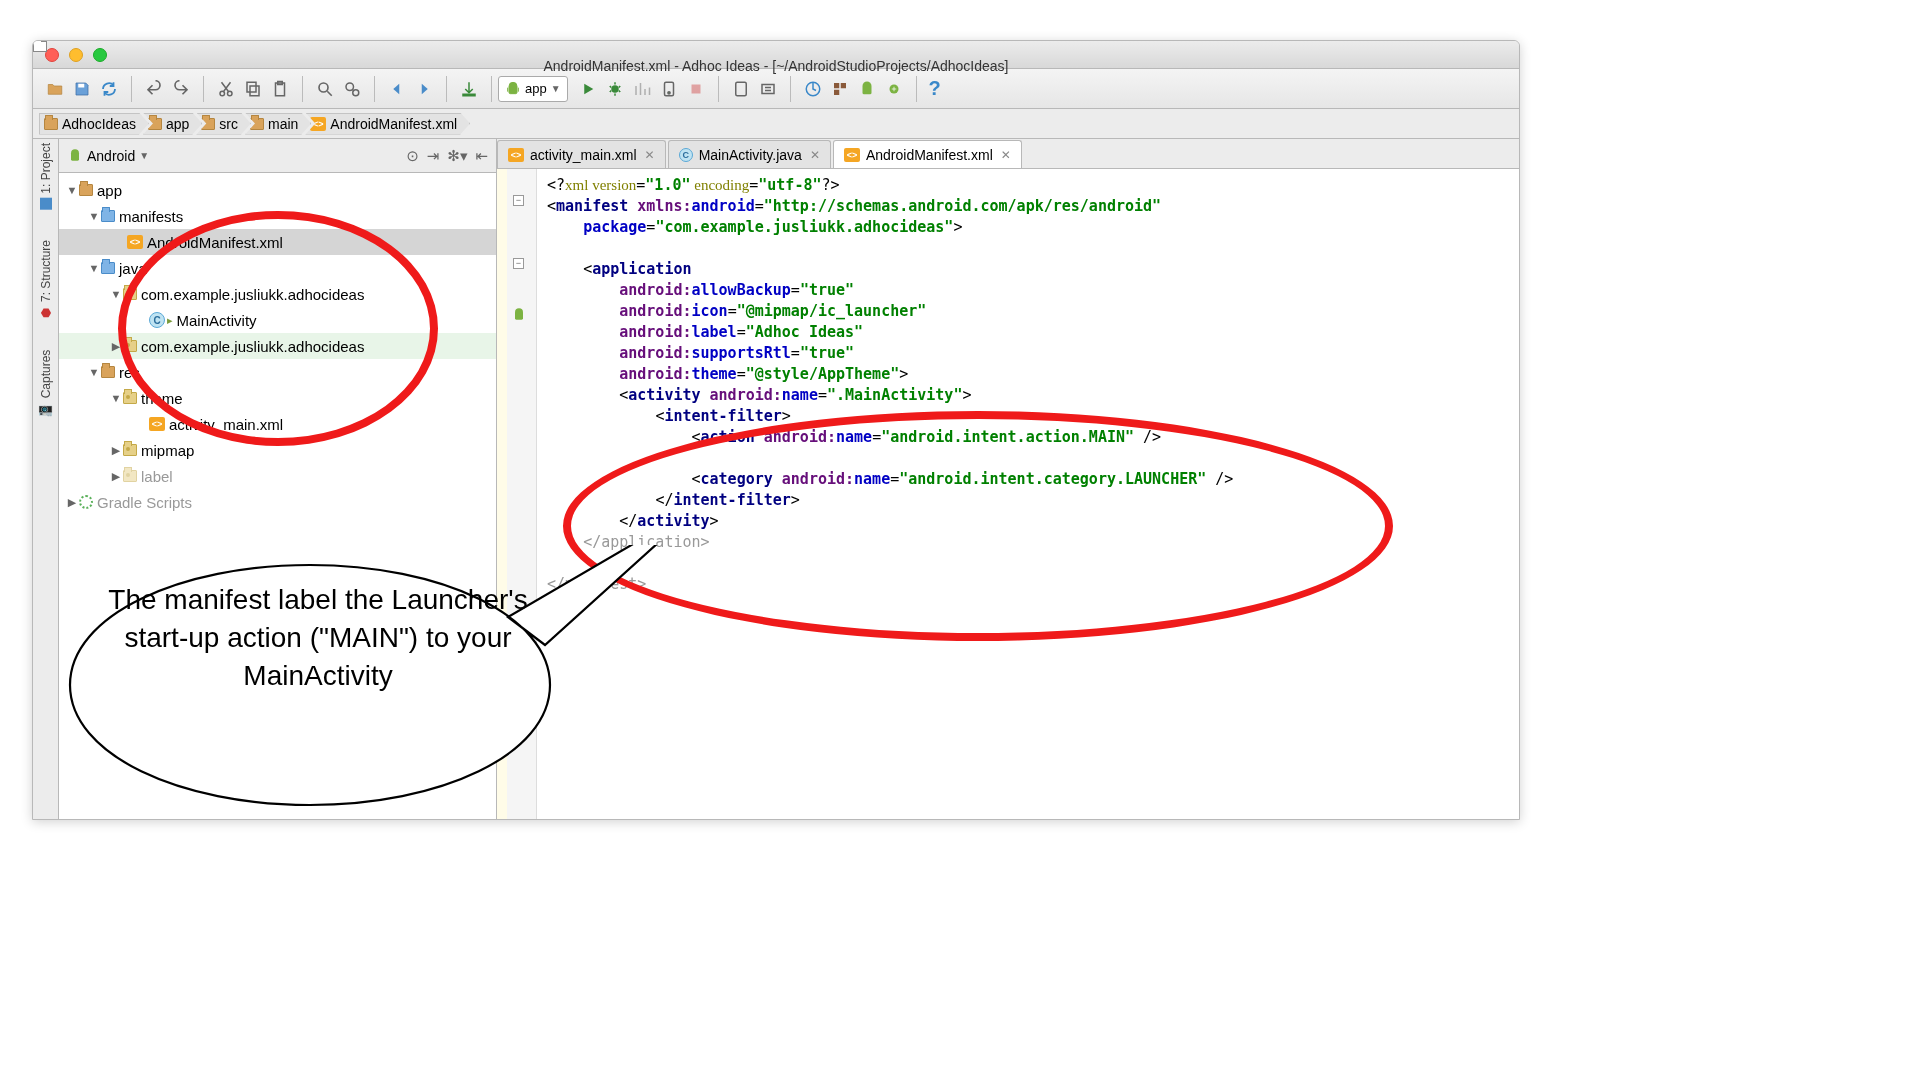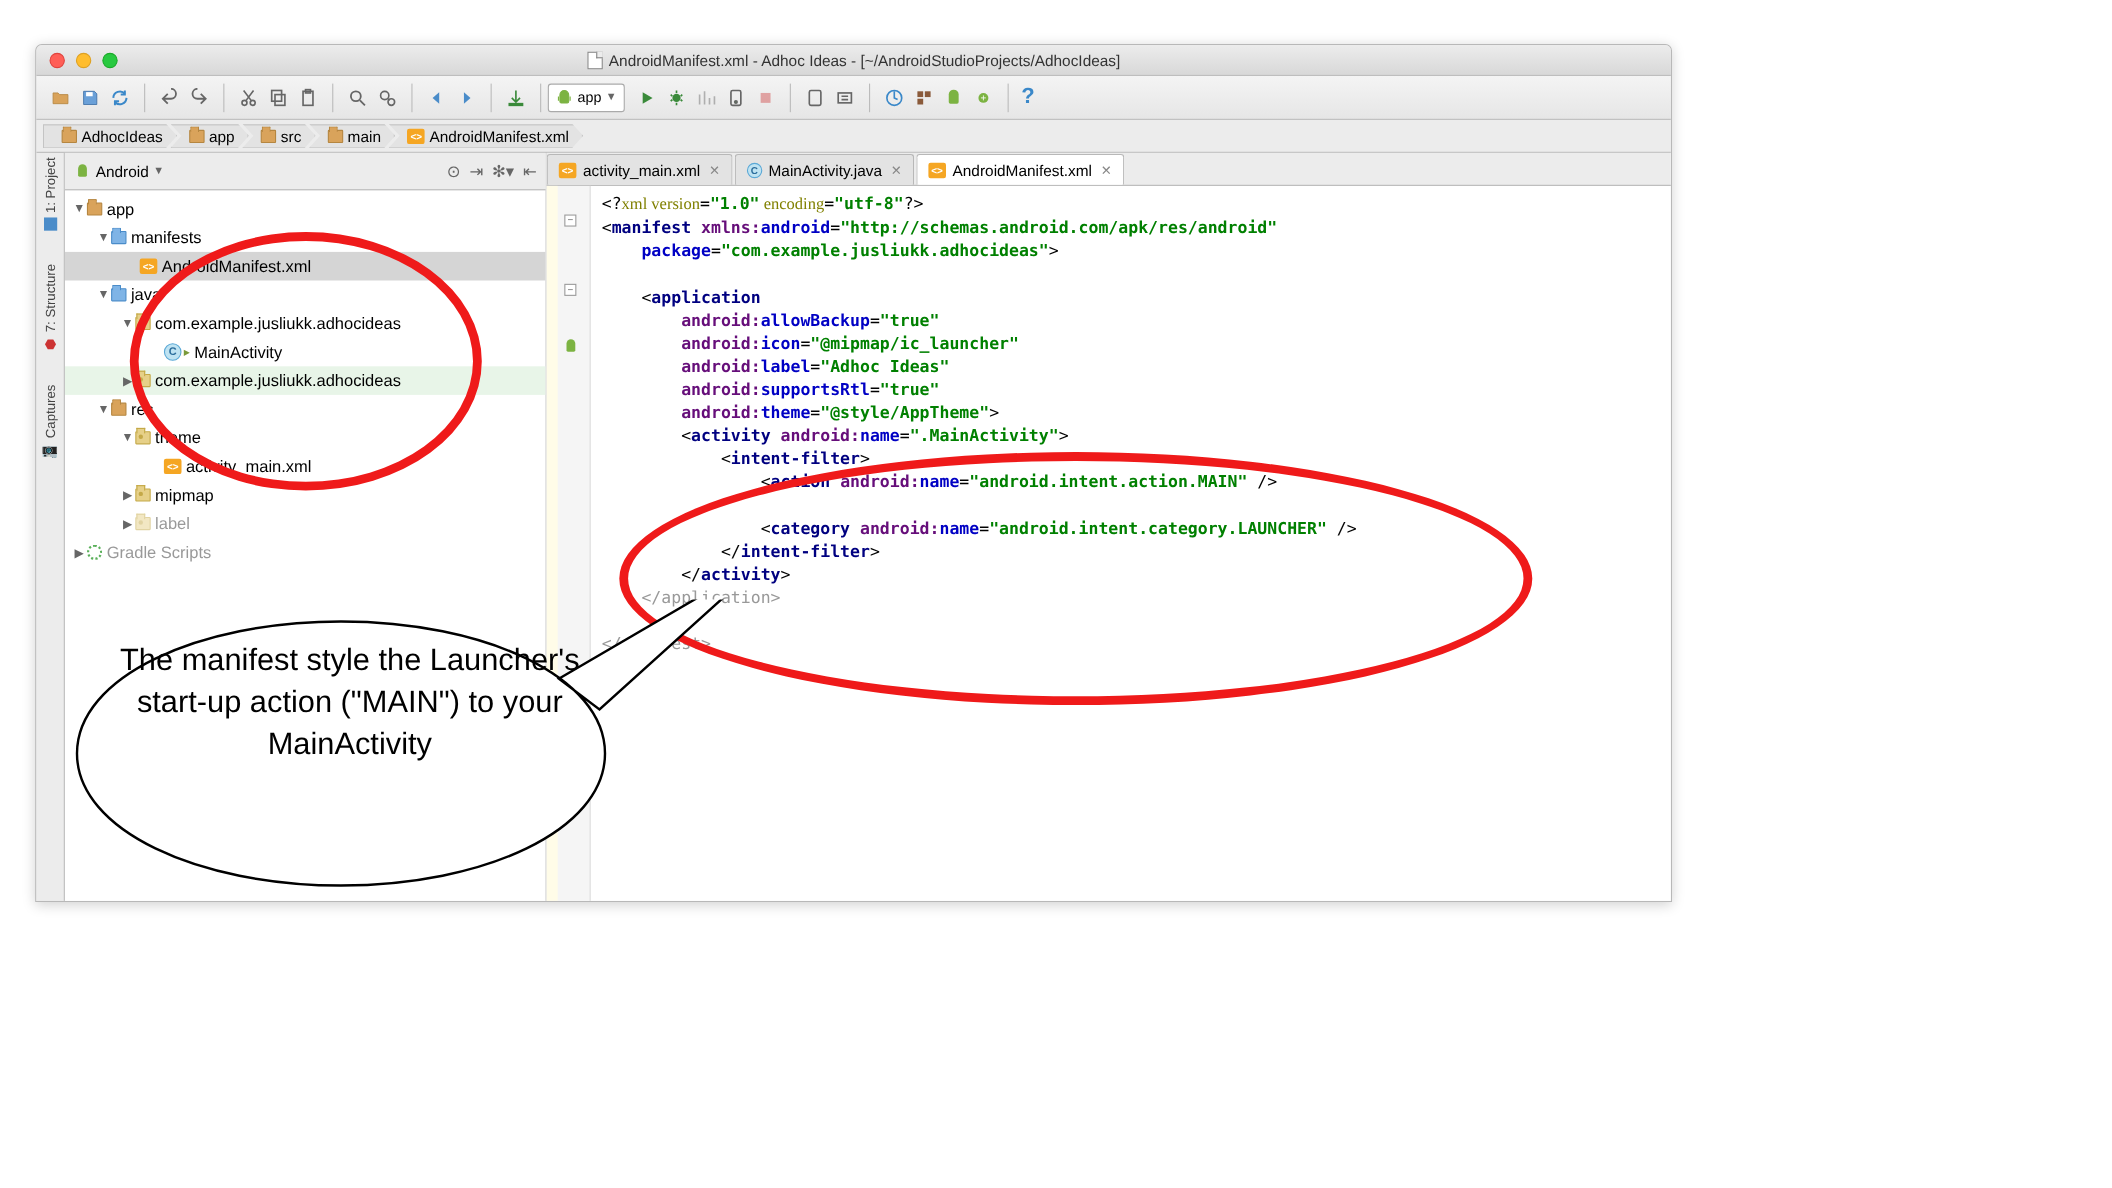--- a/index.html
+++ b/index.html
@@ -31,21 +31,21 @@
     border-bottom: 1px solid #b8b8b8;
     display: flex;
     align-items: center;
     position: relative;
   }
   .traffic { display:flex; gap:10px; margin-left:12px; }
   .dot { width:14px; height:14px; border-radius:50%; }
   .dot.red{background:#ff5f57;border:1px solid #e0443e;}
   .dot.yellow{background:#ffbd2e;border:1px solid #dea123;}
   .dot.green{background:#28c940;border:1px solid #1bab29;}
-  .title-center { position:absolute; left:0; right:0; text-align:center; font-size:14px; color:#333; pointer-events:none; display:flex; align-items:center; justify-content:center; gap:6px;}
+  .title-center { position:absolute; left:0; right:0; text-align:center; font-size:14px; color:#333; pointer-events:none; display:flex; justify-content:center; gap:6px;flex-direction:column;}
   .doc-icon { width:14px; height:16px; background:#fff; border:1px solid #888; display:inline-block; position:relative;}
   .doc-icon::after{content:"";position:absolute;top:-1px;right:-1px;width:5px;height:5px;background:#ececec;border-left:1px solid #888;border-bottom:1px solid #888;}
   
   .toolbar {
     height:40px;
     background:linear-gradient(#f4f4f4,#e6e6e6);
     border-bottom:1px solid #b8b8b8;
     display:flex;
     align-items:center;
     padding:0 6px;
@@ -64,21 +64,21 @@
     border-bottom:1px solid #b8b8b8;
     display:flex;
     align-items:center;
     padding-left:6px;
     font-size:14px;
   }
   .crumb {
     display:flex; align-items:center; gap:4px;
     background:#e3e3e3;
     border:1px solid #c4c4c4;
-    padding:2px 12px 2px 16px;
+    padding:2px 12px 2px 4px;
     margin-right:-6px;
     position:relative;
     clip-path: polygon(0 0, calc(100% - 10px) 0, 100% 50%, calc(100% - 10px) 100%, 0 100%, 10px 50%);
   }
   .crumb:first-child{clip-path: polygon(0 0, calc(100% - 10px) 0, 100% 50%, calc(100% - 10px) 100%, 0 100%);}
   .folder-icon{width:14px;height:12px;display:inline-block;background:#d9a35b;border:1px solid #b58640;border-radius:1px;position:relative;}
   .folder-icon::before{content:"";position:absolute;top:-4px;left:0;width:6px;height:4px;background:#d9a35b;border:1px solid #b58640;border-bottom:none;border-radius:1px 1px 0 0;}
   .folder-icon.blue{background:#7fb4e6;border-color:#4a8cc9;}
   .folder-icon.blue::before{background:#7fb4e6;border-color:#4a8cc9;}
   .xml-icon{width:16px;height:14px;background:#f5a623;border-radius:2px;display:inline-flex;align-items:center;justify-content:center;color:#fff;font-size:9px;font-weight:bold;}
@@ -549,14 +549,14 @@
 
 <div class="callout">
   <svg width="700" height="300" viewBox="0 0 700 300">
     <path d="M 270 20
              C 400 20 510 70 510 140
              C 510 210 400 260 270 260
              C 140 260 30 210 30 140
              C 30 70 140 20 270 20 Z
              M 468 72 L 660 -40 L 505 100 Z" fill="#ffffff" stroke="#000" stroke-width="2.2" fill-rule="evenodd"></path>
   </svg>
-  <div class="callout-text">The manifest style the Launcher's start-up action ("MAIN") to your MainActivity</div>
+  <div class="callout-text">The manifest label the Launcher's start-up action ("MAIN") to your MainActivity</div>
 </div>
 
 </body></html>

